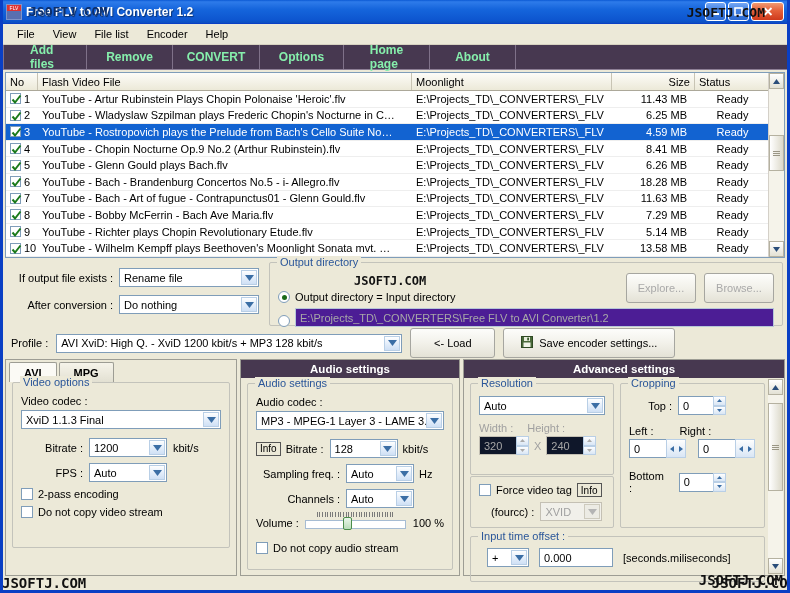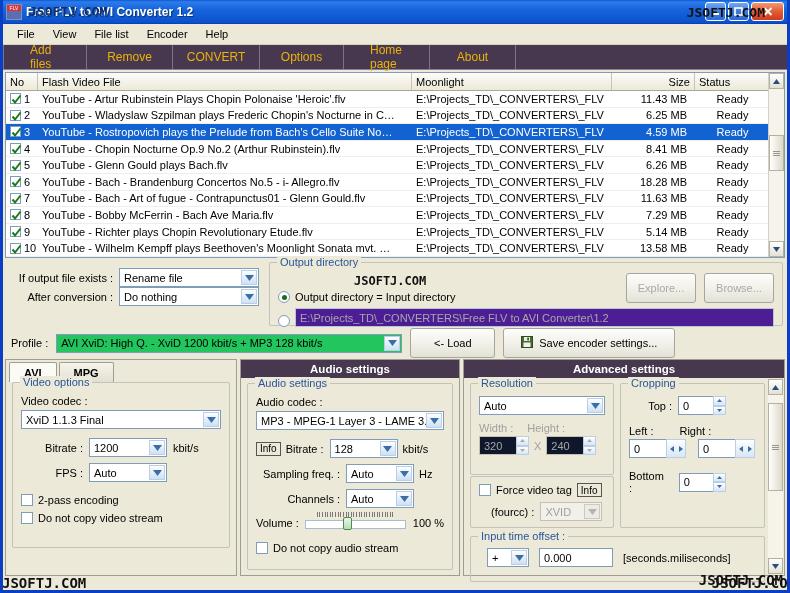--- a/index.html
+++ b/index.html
@@ -81,21 +81,21 @@
     padding:2px 8px; font-size:11px; color:#000;
   }
 
   
   #toolbar {
     height:25px; background:#473850;
     display:flex; align-items:stretch;
     border-bottom:1px solid #8d7f96;
   }
   .tbbtn {
-    color:#eab308; font-weight:normal; font-size:12px;
+    color:#86efac; font-weight:bold; font-size:12px;
     display:flex; align-items:center; justify-content:center;
     border-right:1px solid #7f7189;
     padding:0 26px;
   }
   .tbbtn:first-child { border-left:1px solid #7f7189; }
   .tb-rest { flex:1; }
 
   
   #filelist {
     margin:2px 2px 0 2px;
@@ -166,21 +166,21 @@
   }
   .sb-thumb .grip i { display:block; height:1px; background:#9a9685; margin-bottom:1px; }
 
   
   #optrow {
     margin:4px 2px 0 2px; height:64px;
     display:flex;
   }
   #optleft {
     width:260px; padding-top:6px;
-    display:flex; flex-direction:column; 
+    display:flex; flex-direction:column; gap:8px;
   }
   .opt-line { display:flex; align-items:center; justify-content:flex-end; padding-right:6px;}
   .opt-label { font-size:11px; margin-right:6px; }
 
   .combo {
     background:#fff; border:1px solid #7f9db9;
     height:19px; display:flex; align-items:center;
     font-size:11px; padding-left:4px; position:relative;
     color:#000;
   }
@@ -609,21 +609,21 @@
 
       <div class="outdir-row">
         <span class="radio"></span>
         <div class="path-input">E:\Projects_TD\_CONVERTERS\Free FLV to AVI Converter\1.2</div>
       </div>
     </div>
   </div>
 
   <div id="profilerow">
     <span class="lbl">Profile :</span>
-    <div class="combo" style="width:346px; background:#22c55e">
+    <div class="combo" style="width:346px; background:#ffffff">
       <span>AVI XviD: High Q. - XviD 1200 kbit/s + MP3 128 kbit/s</span>
       <span class="arrow">
         <svg width="9" height="6" viewBox="0 0 9 6">
             <path d="M0 0 L9 0 L4.5 6 Z" fill="#3b6ea5"></path>
           </svg>
       </span>
     </div>
     <div class="btn" style="width:85px">&lt;- Load</div>
     <div class="btn" style="width:172px; gap:6px">
       <span>
@@ -677,21 +677,21 @@
             <div class="combo" style="width:78px">
               <span>Auto</span>
               <span class="arrow">
                 <svg width="9" height="6" viewBox="0 0 9 6">
                     <path d="M0 0 L9 0 L4.5 6 Z" fill="#3b6ea5"></path>
                   </svg>
               </span>
             </div>
           </div>
 
-          <div class="vopt-row" style="margin-top:12px">
+          <div class="vopt-row" style="margin-top:6px">
             <span class="chkbox"></span>
             <span class="lbl">2-pass encoding</span>
           </div>
           <div class="vopt-row">
             <span class="chkbox"></span>
             <span class="lbl">Do not copy video stream</span>
           </div>
         </div>
         <div class="wm dark" style="left:-4px; bottom:-16px; font-size:14px;">JSOFTJ.COM</div>
       </div>

